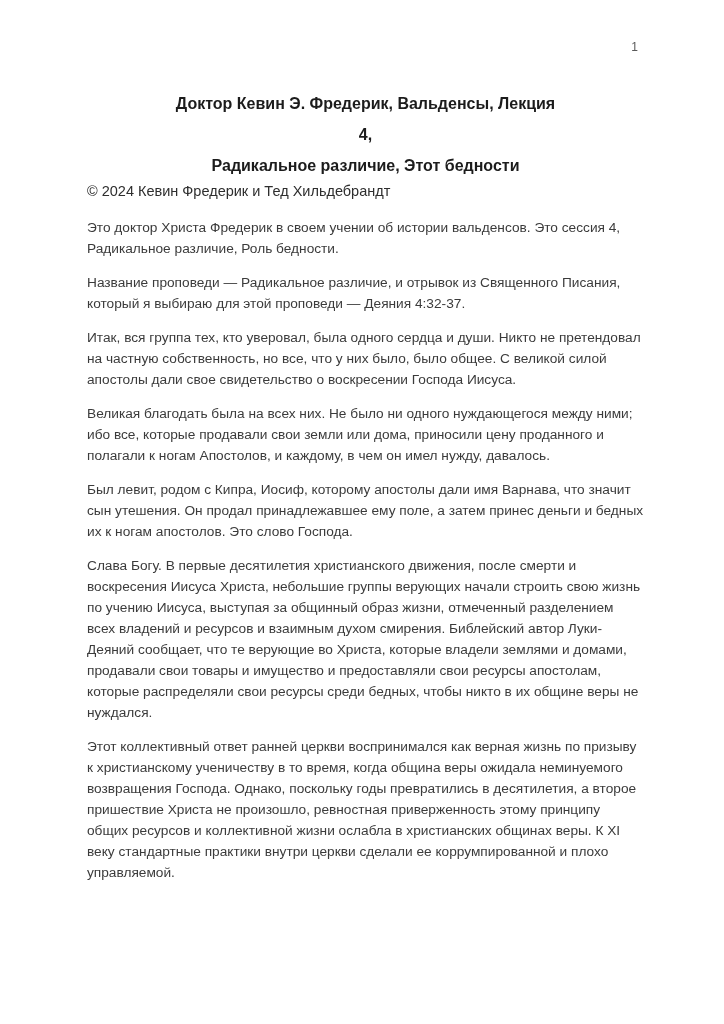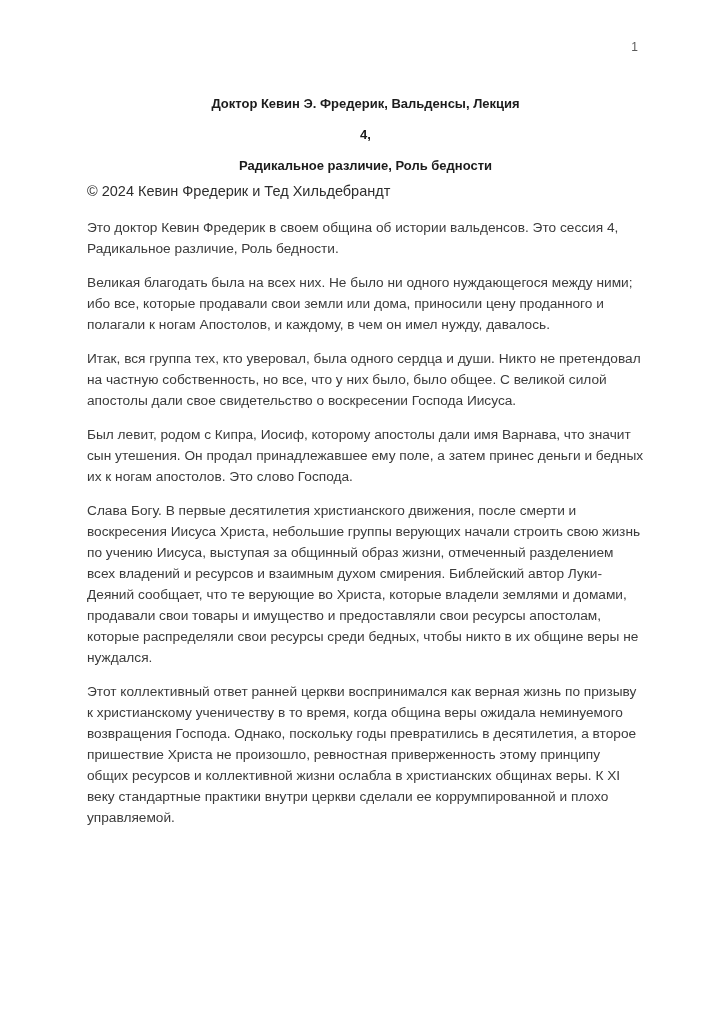--- a/index.html
+++ b/index.html
@@ -25,21 +25,21 @@
     color: #595959;
   }
   .content {
     box-sizing: border-box;
     padding: 88px 80px 0 87px;
   }
   .title-block {
     text-align: center;
     color: #1c1c1c;
     font-weight: bold;
-    font-size: 13px;
+    font-size: 16px;
     line-height: 31px;
   }
   .copyright {
     color: #2e2e2e;
     font-size: 14.5px;
     line-height: 20px;
     margin-top: 0px;
   }
   .body-text {
     margin-top: 16px;
@@ -57,28 +57,29 @@
 
 <div class="page">
 
   <div class="page-number">1</div>
 
   <div class="content">
 
     <div class="title-block">
       <div>Доктор Кевин Э. Фредерик, Вальденсы, Лекция</div>
       <div>4,</div>
-      <div>Радикальное различие, Роль бедности</div>
+      <div>Радикальное различие, Этот бедности</div>
     </div>
 
     <div class="copyright">© 2024 Кевин Фредерик и Тед Хильдебрандт</div>
 
     <div class="body-text">
-      <p>Это доктор Кевин Фредерик в своем община об истории вальденсов. Это сессия 4, Радикальное различие, Роль бедности.</p>
+      <p>Это доктор Христа Фредерик в своем учении об истории вальденсов. Это сессия 4, Радикальное различие, Роль бедности.</p>
+      <p>Название проповеди — Радикальное различие, и отрывок из Священного Писания, который я выбираю для этой проповеди — Деяния 4:32-37.</p>
+      <p>Итак, вся группа тех, кто уверовал, была одного сердца и души. Никто не претендовал на частную собственность, но все, что у них было, было общее. С великой силой апостолы дали свое свидетельство о воскресении Господа Иисуса.</p>
       <p>Великая благодать была на всех них. Не было ни одного нуждающегося между ними; ибо все, которые продавали свои земли или дома, приносили цену проданного и полагали к ногам Апостолов, и каждому, в чем он имел нужду, давалось.</p>
-      <p>Итак, вся группа тех, кто уверовал, была одного сердца и души. Никто не претендовал на частную собственность, но все, что у них было, было общее. С великой силой апостолы дали свое свидетельство о воскресении Господа Иисуса.</p>
       <p>Был левит, родом с Кипра, Иосиф, которому апостолы дали имя Варнава, что значит сын утешения. Он продал принадлежавшее ему поле, а затем принес деньги и бедных их к ногам апостолов. Это слово Господа.</p>
       <p>Слава Богу. В первые десятилетия христианского движения, после смерти и воскресения Иисуса Христа, небольшие группы верующих начали строить свою жизнь по учению Иисуса, выступая за общинный образ жизни, отмеченный разделением всех владений и ресурсов и взаимным духом смирения. Библейский автор Луки-Деяний сообщает, что те верующие во Христа, которые владели землями и домами, продавали свои товары и имущество и предоставляли свои ресурсы апостолам, которые распределяли свои ресурсы среди бедных, чтобы никто в их общине веры не нуждался.</p>
       <p>Этот коллективный ответ ранней церкви воспринимался как верная жизнь по призыву к христианскому ученичеству в то время, когда община веры ожидала неминуемого возвращения Господа. Однако, поскольку годы превратились в десятилетия, а второе пришествие Христа не произошло, ревностная приверженность этому принципу общих ресурсов и коллективной жизни ослабла в христианских общинах веры. К XI веку стандартные практики внутри церкви сделали ее коррумпированной и плохо управляемой.</p>
     </div>
 
   </div>
 </div>
 
 </body></html>

